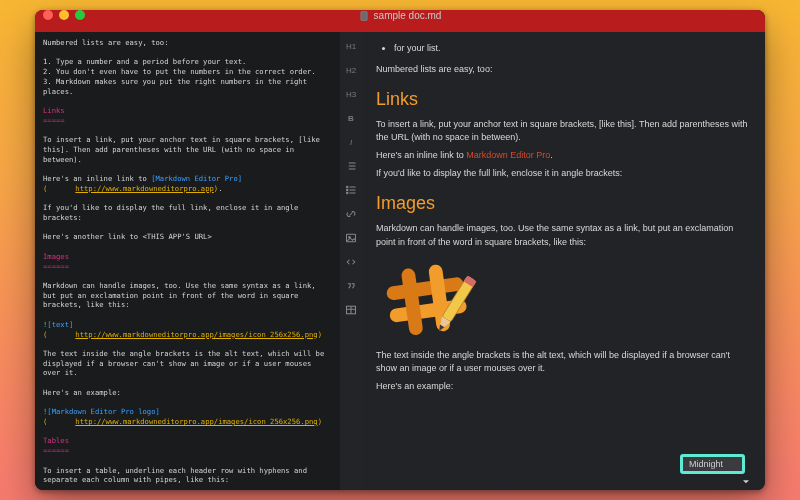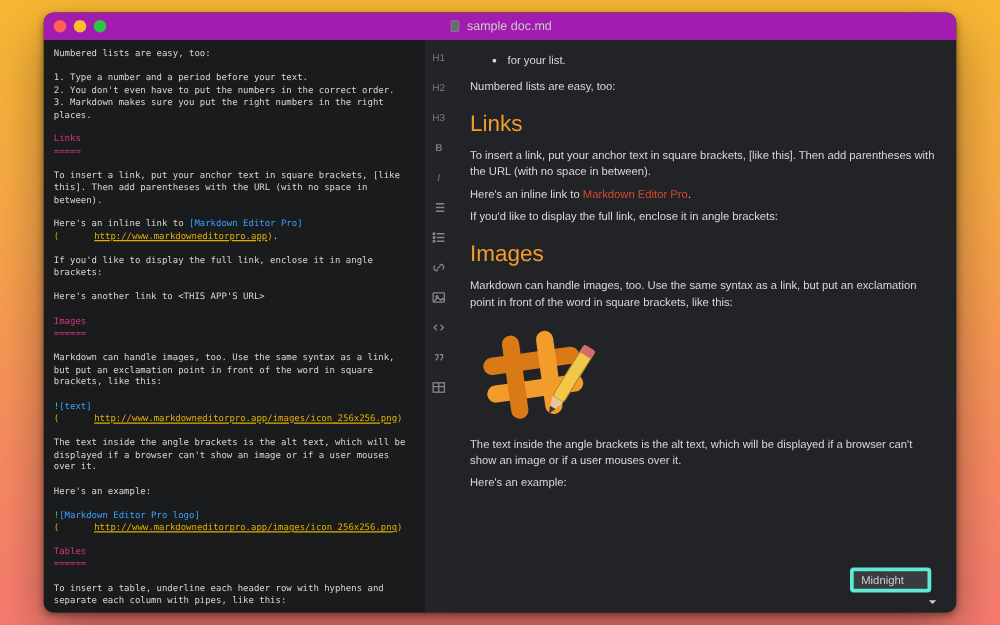--- a/index.html
+++ b/index.html
@@ -8,21 +8,21 @@
     background: linear-gradient(180deg, #f7b733 0%, #f7a646 35%, #f78c5e 70%, #f77a70 100%);
     font-family: -apple-system, "Helvetica Neue", Arial, sans-serif;
     display: flex; align-items: center; justify-content: center;
   }
   .window {
     width: 730px; height: 480px; border-radius: 8px;
     background: #1e1f22; box-shadow: 0 18px 40px rgba(0,0,0,.35), 0 2px 6px rgba(0,0,0,.4);
     display: flex; flex-direction: column; overflow: hidden;
   }
   .titlebar {
-    height: 22px; background: #a21caf; display: flex; align-items: center;
+    height: 22px; background: #b91c1c; display: flex; 
     padding: 0 8px; position: relative; flex-shrink: 0;
   }
   .traffic { display: flex; gap: 6px; }
   .dot { width: 10px; height: 10px; border-radius: 50%; }
   .dot.r { background:#ff5f57 } .dot.y{background:#febc2e} .dot.g{background:#28c840}
   .title { position:absolute; left:0; right:0; text-align:center; color:#c9c9c9; font-size:10px; display:flex; align-items:center; justify-content:center; gap:5px; pointer-events:none;}
   .title svg{width:10px;height:10px;}
   .panes { display:flex; flex:1; min-height:0; }
   .editor {
     width: 305px; background:#1a1b1d; color:#d5d5d5; padding:6px 8px;
@@ -39,21 +39,21 @@
     width: 22px; background:#232427; display:flex; flex-direction:column; align-items:center;
     gap:12px; padding-top:8px; color:#7a7b7e; font-size:8px;
   }
   .gutter .ic { width:12px; height:12px; display:flex; align-items:center; justify-content:center; cursor:pointer;}
   .gutter svg{ width:12px; height:12px; stroke:#85868a; fill:none; stroke-width:1.4;}
   .preview {
     flex:1; background:#222326; color:#d9d9d9; font-size:9px; line-height:1.45;
     padding:6px 14px 10px 14px; overflow:hidden; position:relative;
   }
   .preview ul, .preview ol { padding-left:18px; margin:4px 0 8px; }
-  .preview li { margin:1px 12px; }
+  .preview li { margin:1px 0; }
   .preview p { margin:5px 0; }
   .preview h2 { color:#f29c2b; font-weight:400; font-size:18px; margin:10px 0 6px; }
   .preview a { color:#d44a2f; text-decoration:none; }
   .hash {
     width:110px; height:86px; margin:8px 0 6px 0; position:relative;
   }
   .hash svg{width:100%;height:100%;}
   .theme-select{
     position:absolute; right:10px; bottom:8px; background:#3a3b3f; color:#cfcfd2;
     font-size:9px; border:3px solid #5eead4; border-radius:3px; padding:2px 18px 2px 6px;

